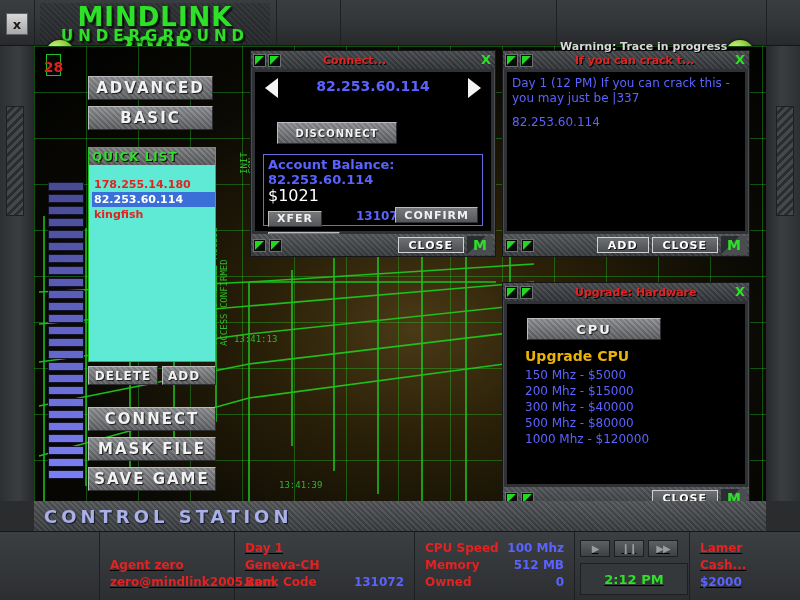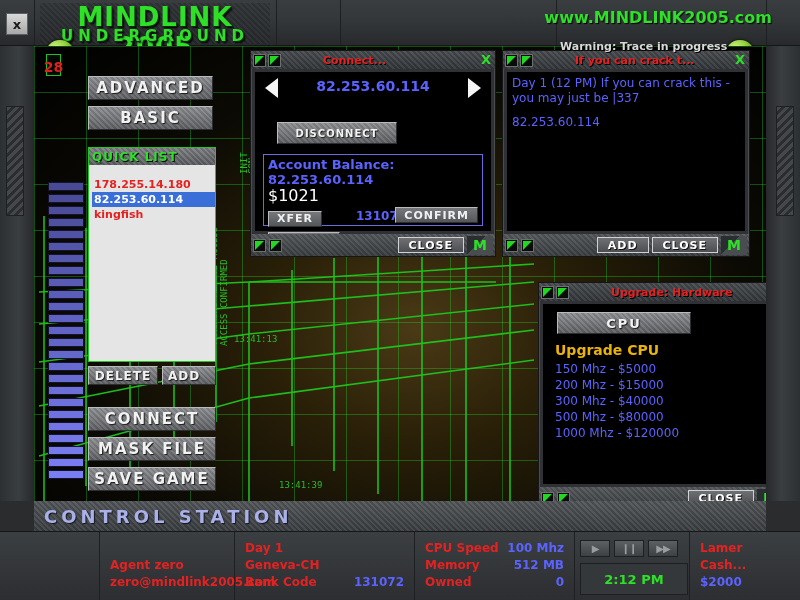--- a/index.html
+++ b/index.html
@@ -118,21 +118,21 @@
     color:#f2f2f2; font: bold 15px "DejaVu Sans", sans-serif;
     letter-spacing:2px; text-align:center;
     text-shadow: 1px 1px 1px #1a1a1a;
     display:flex; align-items:center; justify-content:center;
     cursor: pointer;
   }
   .btn-advanced { position:absolute; left:48px; top:26px; width:125px; height:24px; }
   .btn-basic    { position:absolute; left:48px; top:56px; width:125px; height:24px; }
 
   .ql-wrap { position:absolute; left:48px; top:97px; width:128px; height:215px;
-             border:1px solid #23c723; background:#e5e5e5; }
+             border:1px solid #23c723; background:#5eead4; }
   .ql-head {
     height:17px; background:
       repeating-linear-gradient(45deg, rgba(255,255,255,.07) 0 2px, rgba(0,0,0,.12) 2px 4px),
       linear-gradient(180deg,#7e8083,#5c5e61);
     color:#2ee028; font: bold 12px "DejaVu Sans", sans-serif;
     letter-spacing:1px; display:flex; align-items:center; padding-left:3px;
     text-shadow:1px 1px 0 #000;
   }
   .ql-list { padding:12px 0 0 3px; }
   .ql-item { font: bold 11px "DejaVu Sans", sans-serif; color:#e32222; padding:1px 2px; cursor:pointer; }
@@ -224,21 +224,21 @@
                font: 11px "DejaVu Sans", sans-serif; color:#e32222; }
 
   
   #win-crack { left:502px; top:50px; width:248px; height:207px; }
   #win-crack .win-body { left:4px; top:21px; right:4px; bottom:25px; padding:4px 5px; }
   .crack-line { font: 12px "DejaVu Sans", sans-serif; color:#5b63ff; line-height:15px; }
   .crack-gap { height:9px; }
 
   
   #win-upgrade { left:502px; top:282px; width:248px; height:228px; }
-  #win-upgrade .win-body { left:4px; top:21px; right:4px; bottom:25px; padding:6px; }
+  #win-upgrade .win-body { left:4px; top:21px; right:4px; bottom:25px; padding:12px; }
   .btn-cpu { width:134px; height:22px; margin:2px 0 0 8px; font-size:13px; letter-spacing:2px;}
   .upg-head { font: bold 14px "DejaVu Sans", sans-serif; color:#eab308; margin:8px 0 3px 6px; }
   .upg-item { font: 12px "DejaVu Sans", sans-serif; color:#5b63ff; margin-left:6px; line-height:16px; }
 
   
   .ctrl-station {
     position:absolute; left:34px; top:501px; width:732px; height:30px;
     background:
       repeating-linear-gradient(45deg, rgba(255,255,255,.05) 0 2px, rgba(0,0,0,.12) 2px 4px),
       linear-gradient(180deg,#55585b,#3c3f42);
@@ -249,21 +249,21 @@
     color:#aab0e8; text-shadow: 1px 1px 1px #14161f;
   }
 
   
   .status {
     position:absolute; left:0; top:531px; width:800px; height:69px;
     background: linear-gradient(180deg,#3c3f42,#2c2e31);
     border-top:1px solid #15171a;
     display:flex;
   }
-  .st-cell { position:relative; height:69px; border-right:1px solid #1d1f22; padding:8px 10px 0 10px;}
+  .st-cell { position:relative; height:69px; border-right:1px solid #1d1f22; padding:8px 10px 0 10px;text-decoration:underline;}
   .st-l { font: bold 12px "DejaVu Sans", sans-serif; color:#e32222; line-height:17px; white-space:nowrap; }
   .st-v { font: bold 12px "DejaVu Sans", sans-serif; color:#5b63ff; line-height:17px; }
   .kv { position:relative; height:17px; }
   .kv .k { position:absolute; left:0; top:0; }
   .kv .v { position:absolute; right:0; top:0; }
   .speed-btns { display:flex; gap:4px; padding-top:4px; }
   .sp {
     width:30px; height:17px; background:linear-gradient(180deg,#5d6063,#3e4144);
     border:1px solid #1d1f22; display:flex; align-items:center; justify-content:center;
     cursor:pointer;
@@ -287,21 +287,20 @@
     <div class="seam" style="left:340px"></div>
     <div class="seam" style="left:556px"></div>
     <div class="seam" style="left:766px"></div>
     <div class="x-button">
       <span>x</span>
     </div>
     <div class="logo-plate">
       <div class="logo-l1">MINDLINK 2005</div>
       <div class="logo-l2">UNDERGROUND</div>
     </div>
-    <div class="site-url">www.MINDLINK2005.com</div>
   </div>
 
   <div class="trace-warn">Warning: Trace in progress</div>
 
   <div class="orb left"></div>
   <div class="orb right"></div>
 
   <div class="chassis-left">
     <div class="vent l"></div>
   </div>
@@ -480,21 +479,21 @@
       <div class="win-foot">
         <div class="tri"></div>
         <div class="tri"></div>
         <div class="foot-spacer"></div>
         <div class="foot-btn">ADD</div>
         <div class="foot-btn">CLOSE</div>
         <div class="foot-m">M</div>
       </div>
     </div>
 
-    <div class="win" id="win-upgrade" style="left:468px; top:236px;margin-left:36px;">
+    <div class="win" id="win-upgrade" style="left:468px; top:236px;">
       <div class="win-title">
         <div class="tri"></div>
         <div class="tri"></div>
         <div class="t">Upgrade: Hardware</div>
         <div class="win-x">X</div>
       </div>
       <div class="win-body">
         <div class="mlbtn btn-cpu">
           <span>CPU</span>
         </div>

